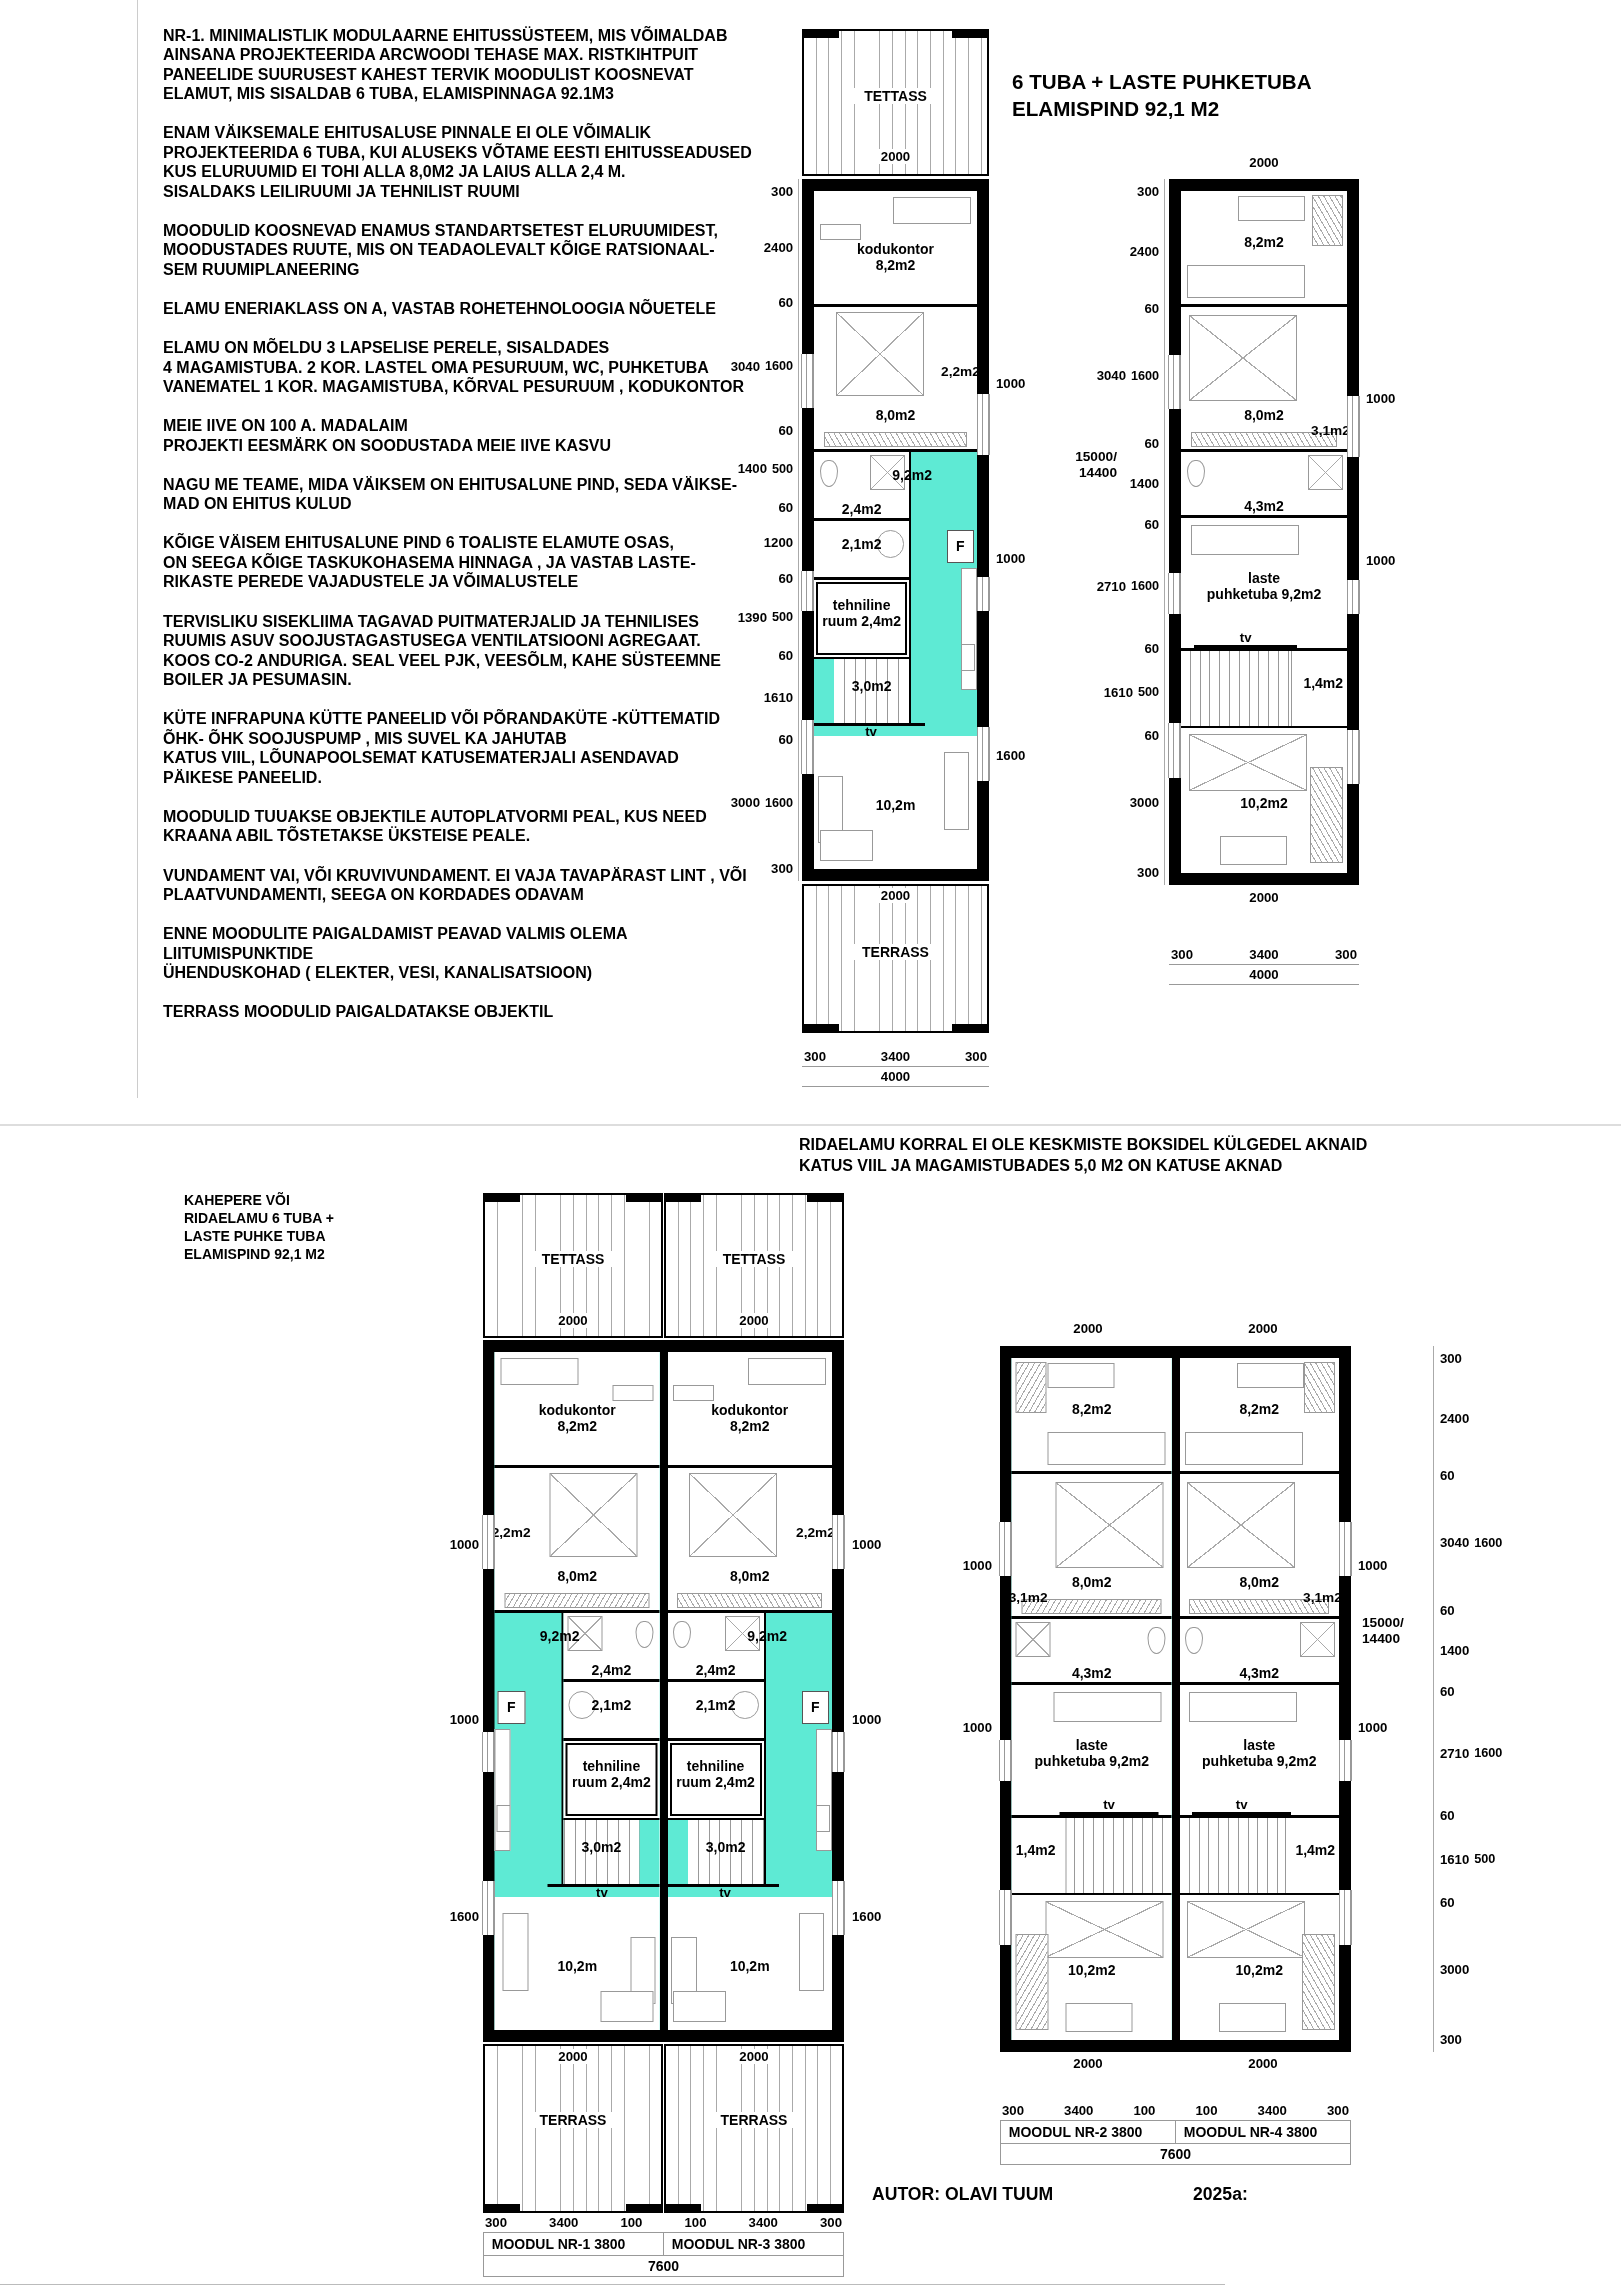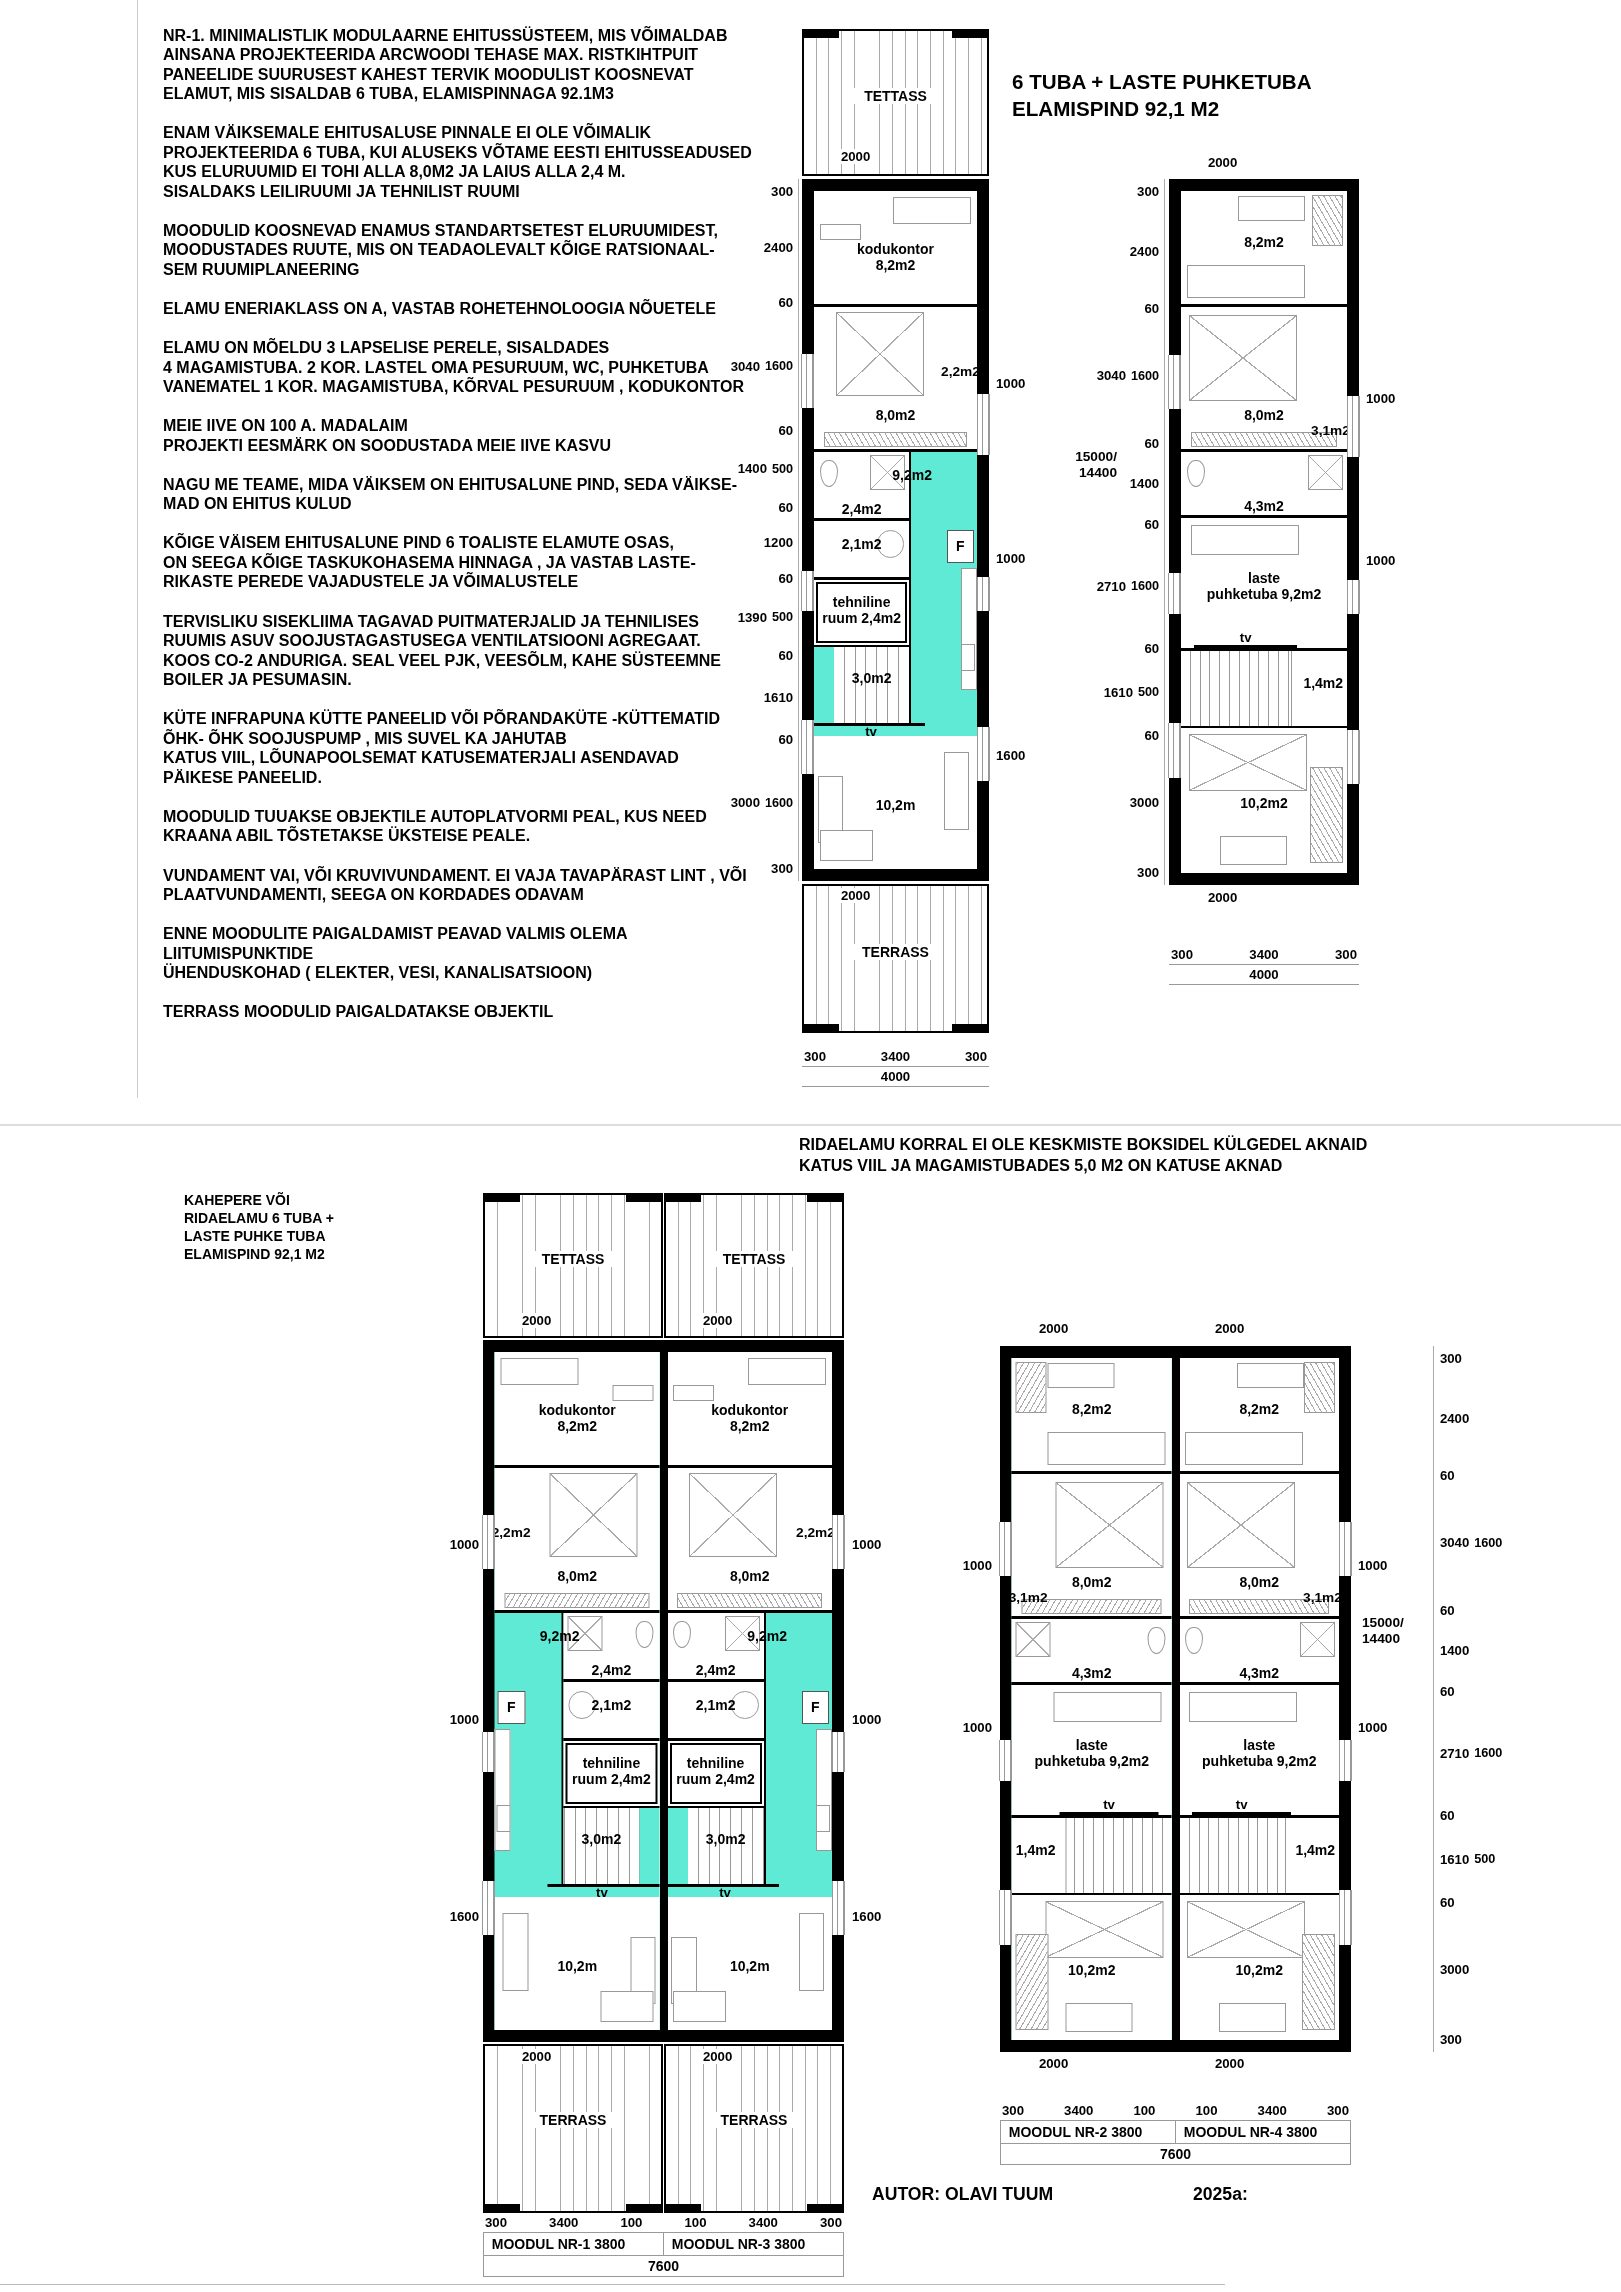--- a/index.html
+++ b/index.html
@@ -43,21 +43,21 @@
   .bedroom{height:142px;}
   .bedroom .bl{position:absolute;left:0;right:0;bottom:25.5px;}
   .closet-lbl{position:absolute;right:-2.9px;top:40%;font-size:13.7px;}
   .midband{height:271px;display:flex;flex:none;position:relative;}
   .wetcol{flex:1.45;display:flex;flex-direction:column;border-right:2.9px solid #000;}
   .kitcol{flex:1;position:relative;}
   .bath{height:66px;}
   .bath .lbl{position:absolute;left:0;right:0;bottom:1px;}
   .s21{height:56px;}
   .s21 .lbl{position:absolute;left:0;right:0;top:28%;}
-  .tech{height:65px;}
+  .tech{height:77px;}
   .tech::before{content:"";position:absolute;inset:2px;border:2.9px solid #000;}
   .tech .lbl{position:absolute;left:0;right:0;top:22%;z-index:1;}
   .s30{flex:1;}
   .s30 .lbl{position:absolute;left:0;right:0;top:30%;z-index:1;background:transparent;}
   .stairs{background:repeating-linear-gradient(90deg,#fff 0 9.8px,#999 9.8px 10.8px);margin-left:20px;}
   .kl{position:absolute;right:45px;top:15.7px;z-index:2;}
   .fbox{position:absolute;top:78px;right:2.9px;width:25.5px;height:31px;border:1.5px solid #555;
         display:flex;align-items:center;justify-content:center;background:#fff;z-index:1;}
   .tvrow{height:13.7px;position:relative;flex:none;}
   .tvrow::before{content:"";position:absolute;left:0;top:0;width:68%;height:2.9px;background:#000;}
@@ -120,21 +120,21 @@
   .terrace{position:absolute;border:2.5px solid #000;box-sizing:border-box;
     background:repeating-linear-gradient(90deg,#fff 0 11.8px,#aaa 11.8px 12.7px);}
   .terrace::before,.terrace::after{content:"";position:absolute;width:37px;height:8.8px;background:#000;}
   .tt::before{top:-2px;left:-2px;}  .tt::after{top:-2px;right:-2px;}
   .tb::before{bottom:-2px;left:-2px;} .tb::after{bottom:-2px;right:-2px;}
   .tlabel{position:absolute;top:40%;left:50%;margin-left:-44px;width:88px;text-align:center;
           font-size:14px;background:#fff;}
 
   
   .dim,.dimc{position:absolute;font-size:13.2px;white-space:pre-line;}
-  .dimc{padding-left:36px;}
+  .dimc{text-align:center;}
   .dimc > span{background:#fff;padding:0 2.9px;}
   .midlabel{position:absolute;font-size:13.7px;white-space:pre-line;text-align:right;line-height:1.2;}
 
   .dimcol{position:absolute;display:flex;flex-direction:column;}
   .dimcol .drow{position:relative;display:flex;align-items:center;min-height:10.8px;}
   .dimcolR .drow{justify-content:flex-end;padding-right:4.9px;}
   .dimcolR{border-right:1px solid #aaa;}
   .dimcolL .drow{justify-content:flex-start;padding-left:5.9px;}
   .dimcolL{border-left:1px solid #aaa;}
   .drow span{font-size:13.2px;}

